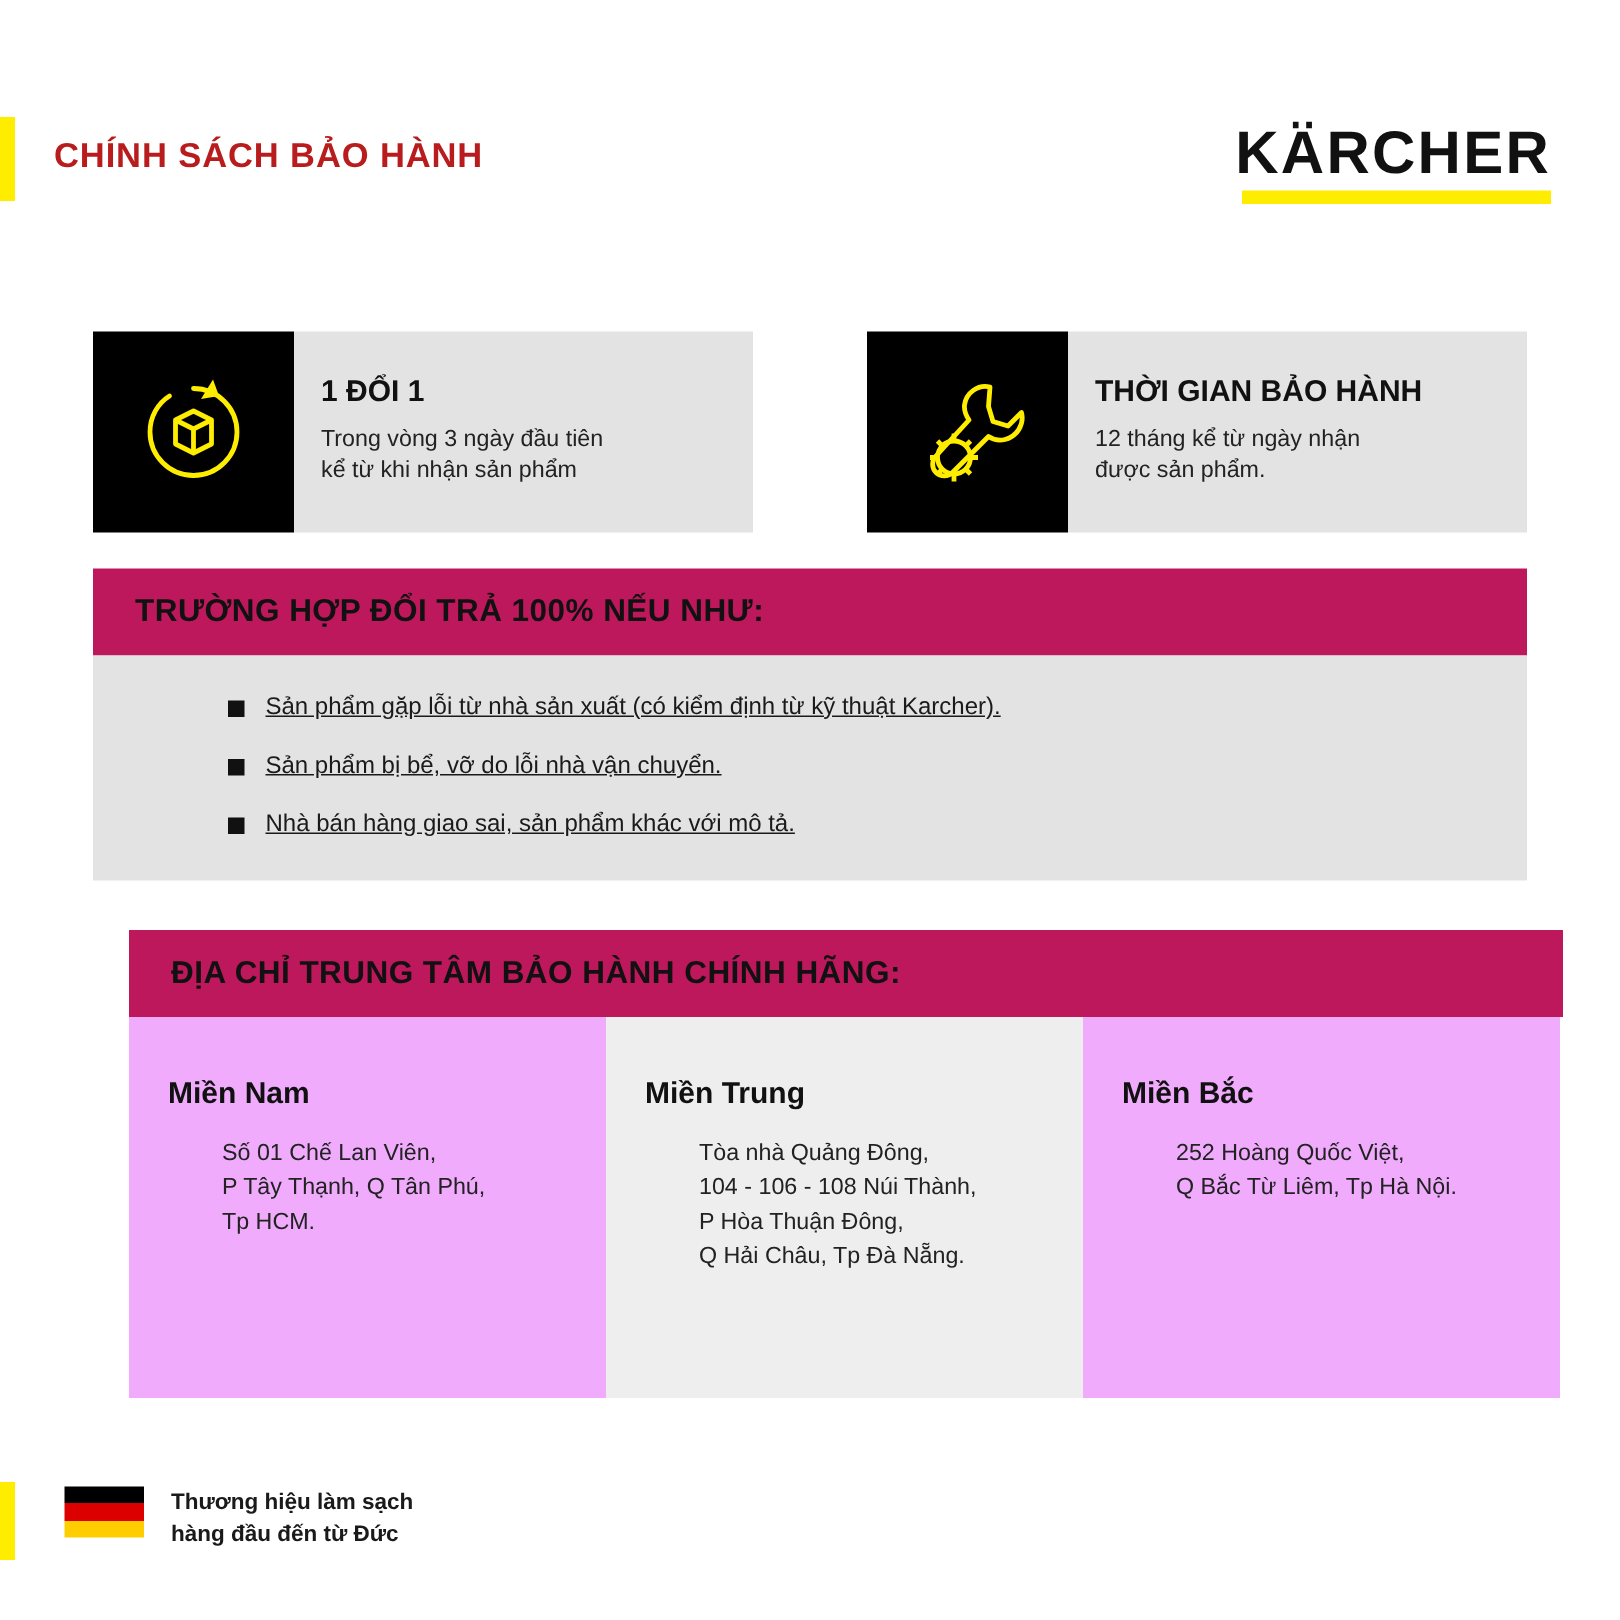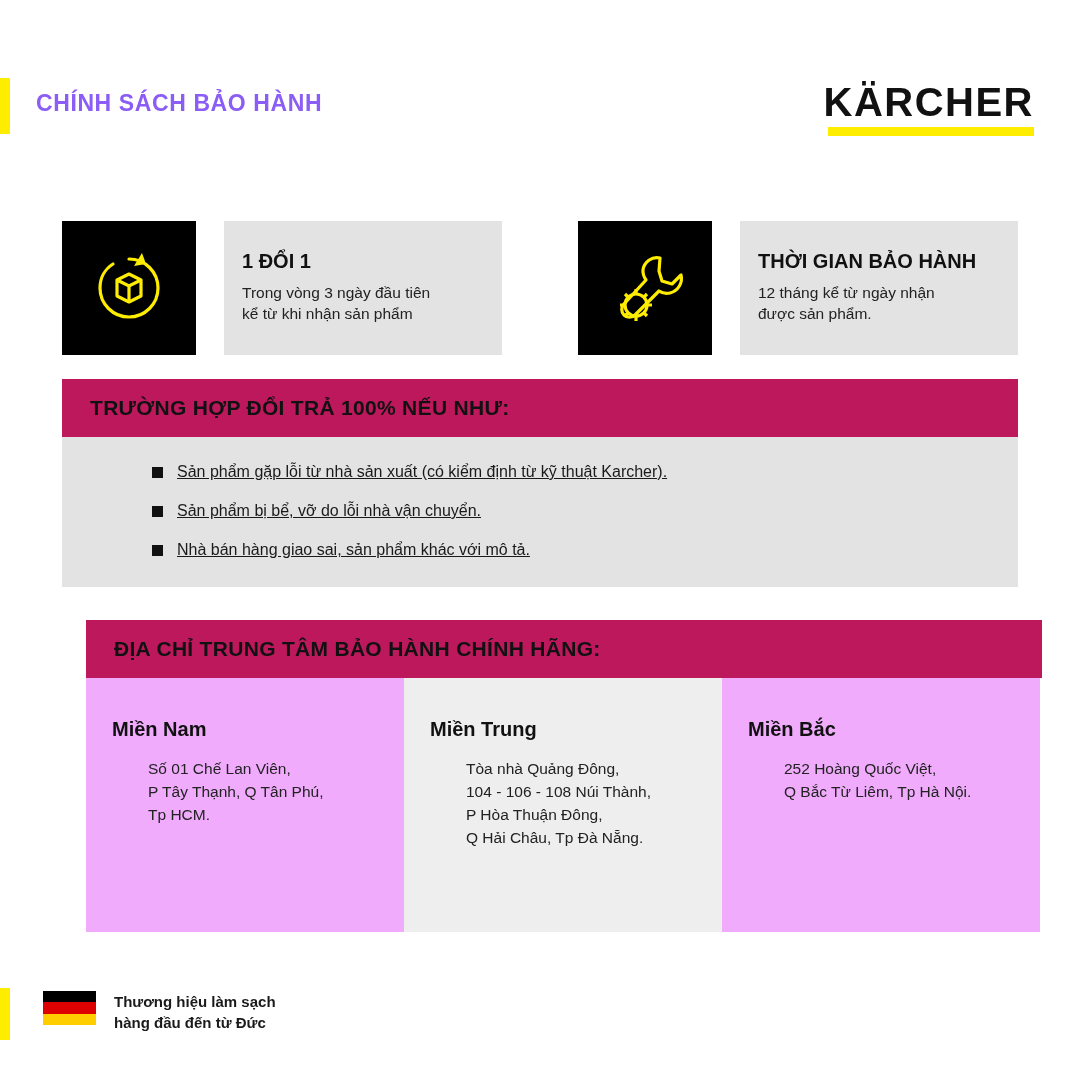--- a/index.html
+++ b/index.html
@@ -32,21 +32,21 @@
     height: 56px;
     background: #ffed00;
   }
   .header-title {
     position: absolute;
     left: 36px;
     top: 12px;
     font-size: 23px;
     font-weight: bold;
     letter-spacing: 0.6px;
-    color: #8b5cf6;
+    color: #b91c1c;
   }
   .logo {
     position: absolute;
     right: 46px;
     top: 2px;
     text-align: center;
   }
   .logo-word {
     font-size: 40px;
     font-weight: bold;
@@ -68,21 +68,20 @@
     top: 221px;
     left: 62px;
     width: 956px;
     display: flex;
     gap: 0;
   }
   .feature {
     display: flex;
     width: 440px;
     height: 134px;
-    gap: 28px;
   }
   .feature + .feature {
     margin-left: 76px;
   }
   .feature-icon {
     width: 134px;
     height: 134px;
     background: #000000;
     flex: 0 0 134px;
     display: flex;

